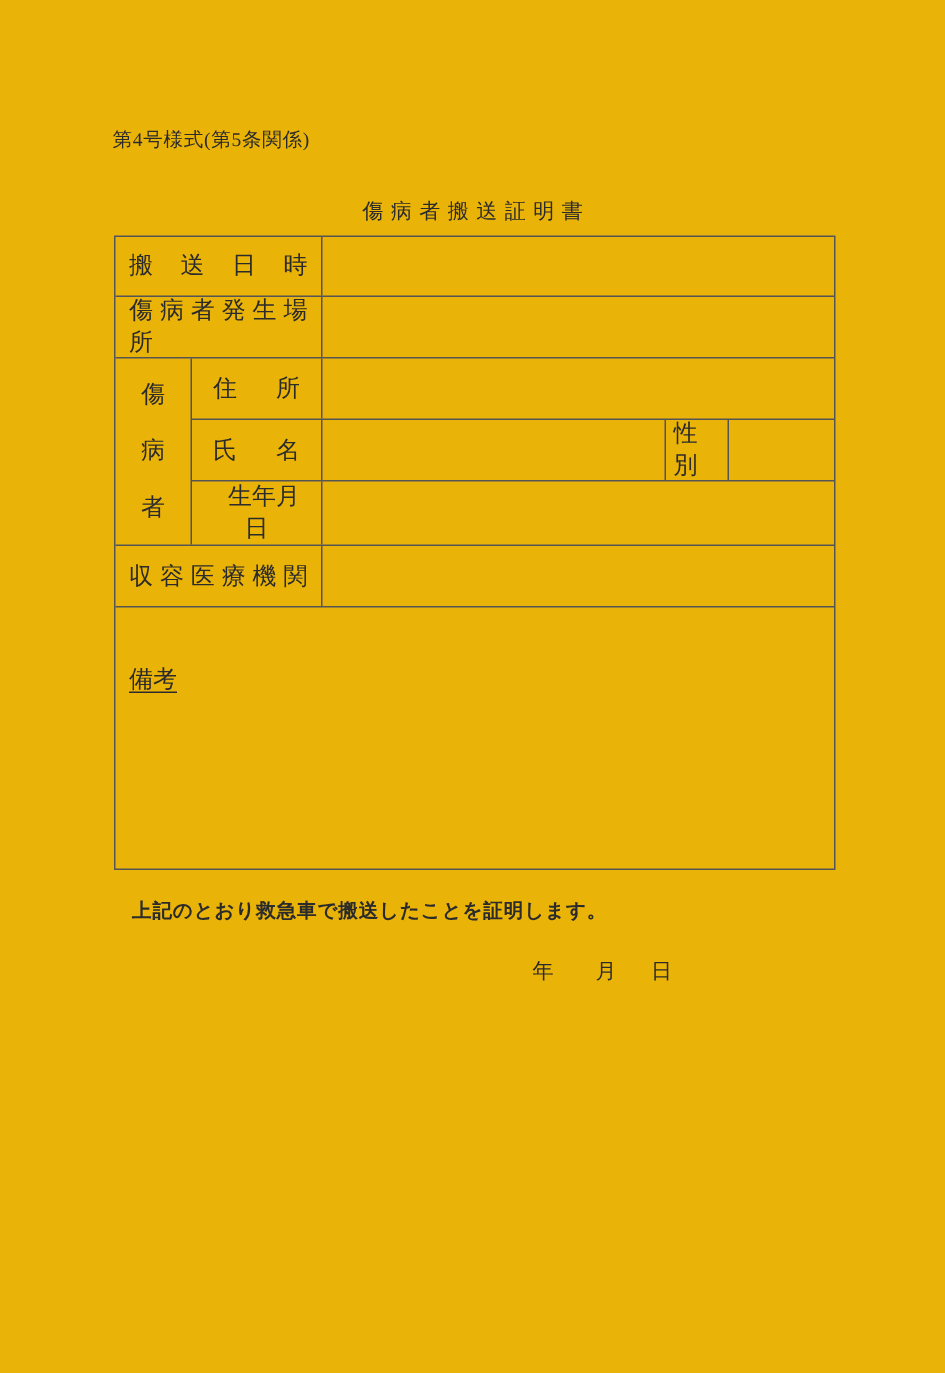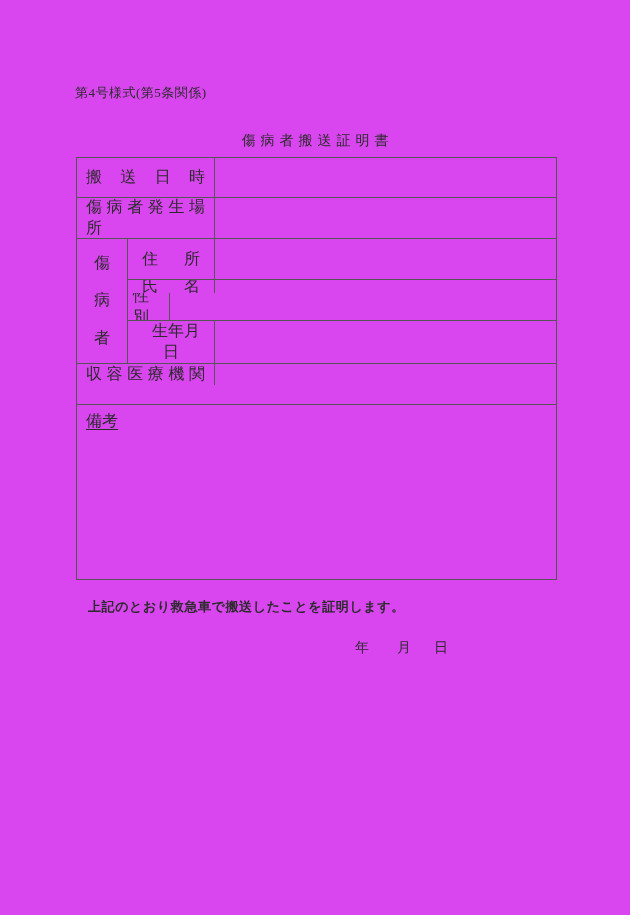--- a/index.html
+++ b/index.html
@@ -3,43 +3,43 @@
 <meta charset="utf-8">
 <style>
   html,body { margin:0; padding:0; }
   body {
     width:630px; height:915px;
     background:#fdfdfd;
     font-family:"Liberation Serif","DejaVu Serif",serif;
     color:#2b2b2b;
     position:relative;
   }
-  .page { position:absolute; inset:0; background:#d946ef; }
+  .page { position:absolute; inset:0; background:#eab308; }
 
   .form-number {
     position:absolute; left:75px; top:84px;
     font-size:13px; letter-spacing:0.5px; white-space:pre;
   }
   .doc-title {
     position:absolute; left:0; top:132px; width:100%;
     text-align:center; font-size:14px; letter-spacing:5px; text-indent:5px;
   }
 
   
   .form-table {
     position:absolute; left:76px; top:157px;
     width:481px; height:423px;
     border:1px solid #555; box-sizing:border-box;
     display:flex; flex-direction:column;
     font-size:16px;
   }
   .trow { display:flex; box-sizing:border-box; border-bottom:1px solid #555; }
-  .h40 { height:40px; } .h41 { height:41px;flex-direction:column; } .h42 { height:42px; }
+  .h40 { height:40px; } .h41 { height:41px; } .h42 { height:42px; }
   .hgroup { height:125px; }
-  .trow-last { flex:1; border-bottom:none; }
+  .trow-last { flex:1; border-bottom:none;margin-top:32px; }
 
   .cell { box-sizing:border-box; display:flex; align-items:center; overflow:hidden; }
   .br { border-right:1px solid #555; }
   .w-label  { width:138px; padding:0 9px; }
   .w-sublabel { width:87px; padding:0 14px; }
   .w-name-value { width:229px; }
   .w-gender { width:42px; padding:0 5px; }
   .w-team-value { width:164px; }
   .w-leader { width:59px; padding:0 6px; }
   .grow { flex:1; }

